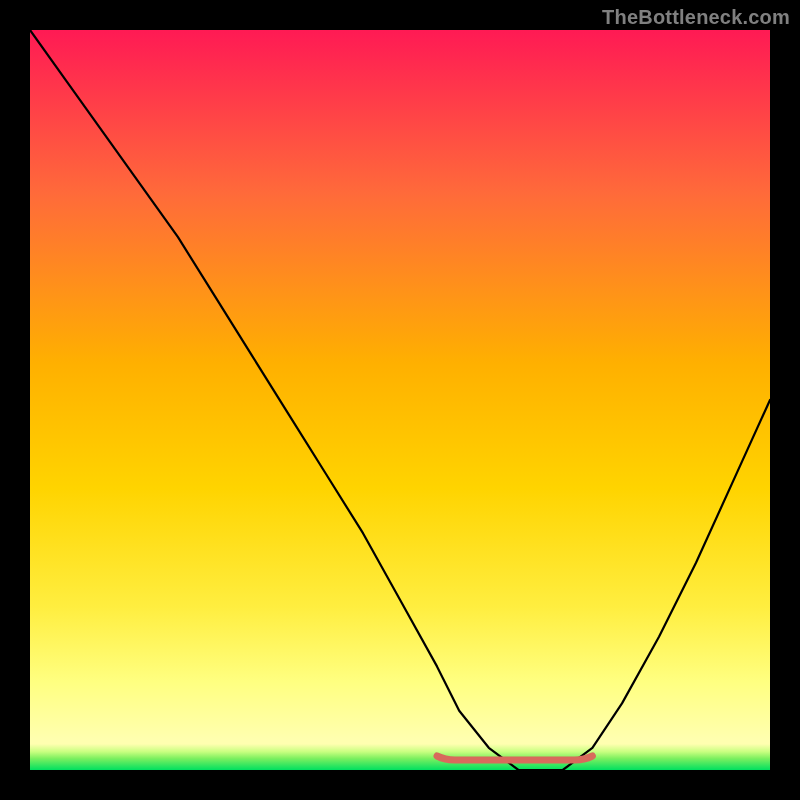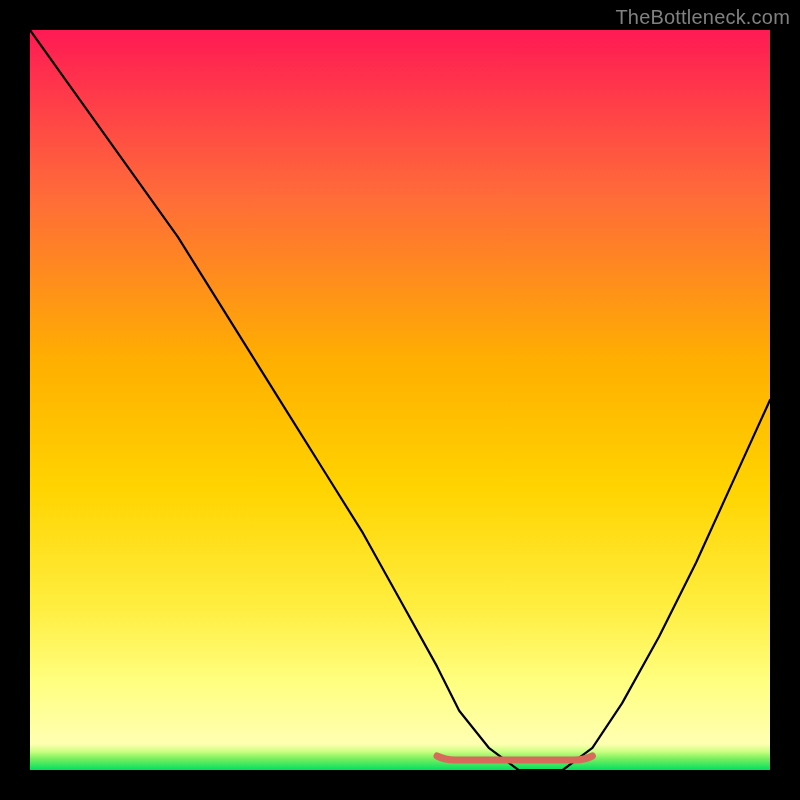--- a/index.html
+++ b/index.html
@@ -16,21 +16,21 @@
     width: 800px;
     height: 800px;
     background: #000;
   }
   .watermark {
     position: absolute;
     top: 6px;
     right: 10px;
     color: #808080;
     font-size: 20px;
-    font-weight: 400;
+    font-weight: 700;
     z-index: 30;
     letter-spacing: 0.2px;
   }
   .plot-area {
     position: absolute;
     left: 30px;
     top: 30px;
     width: 740px;
     height: 740px;
     overflow: hidden;

